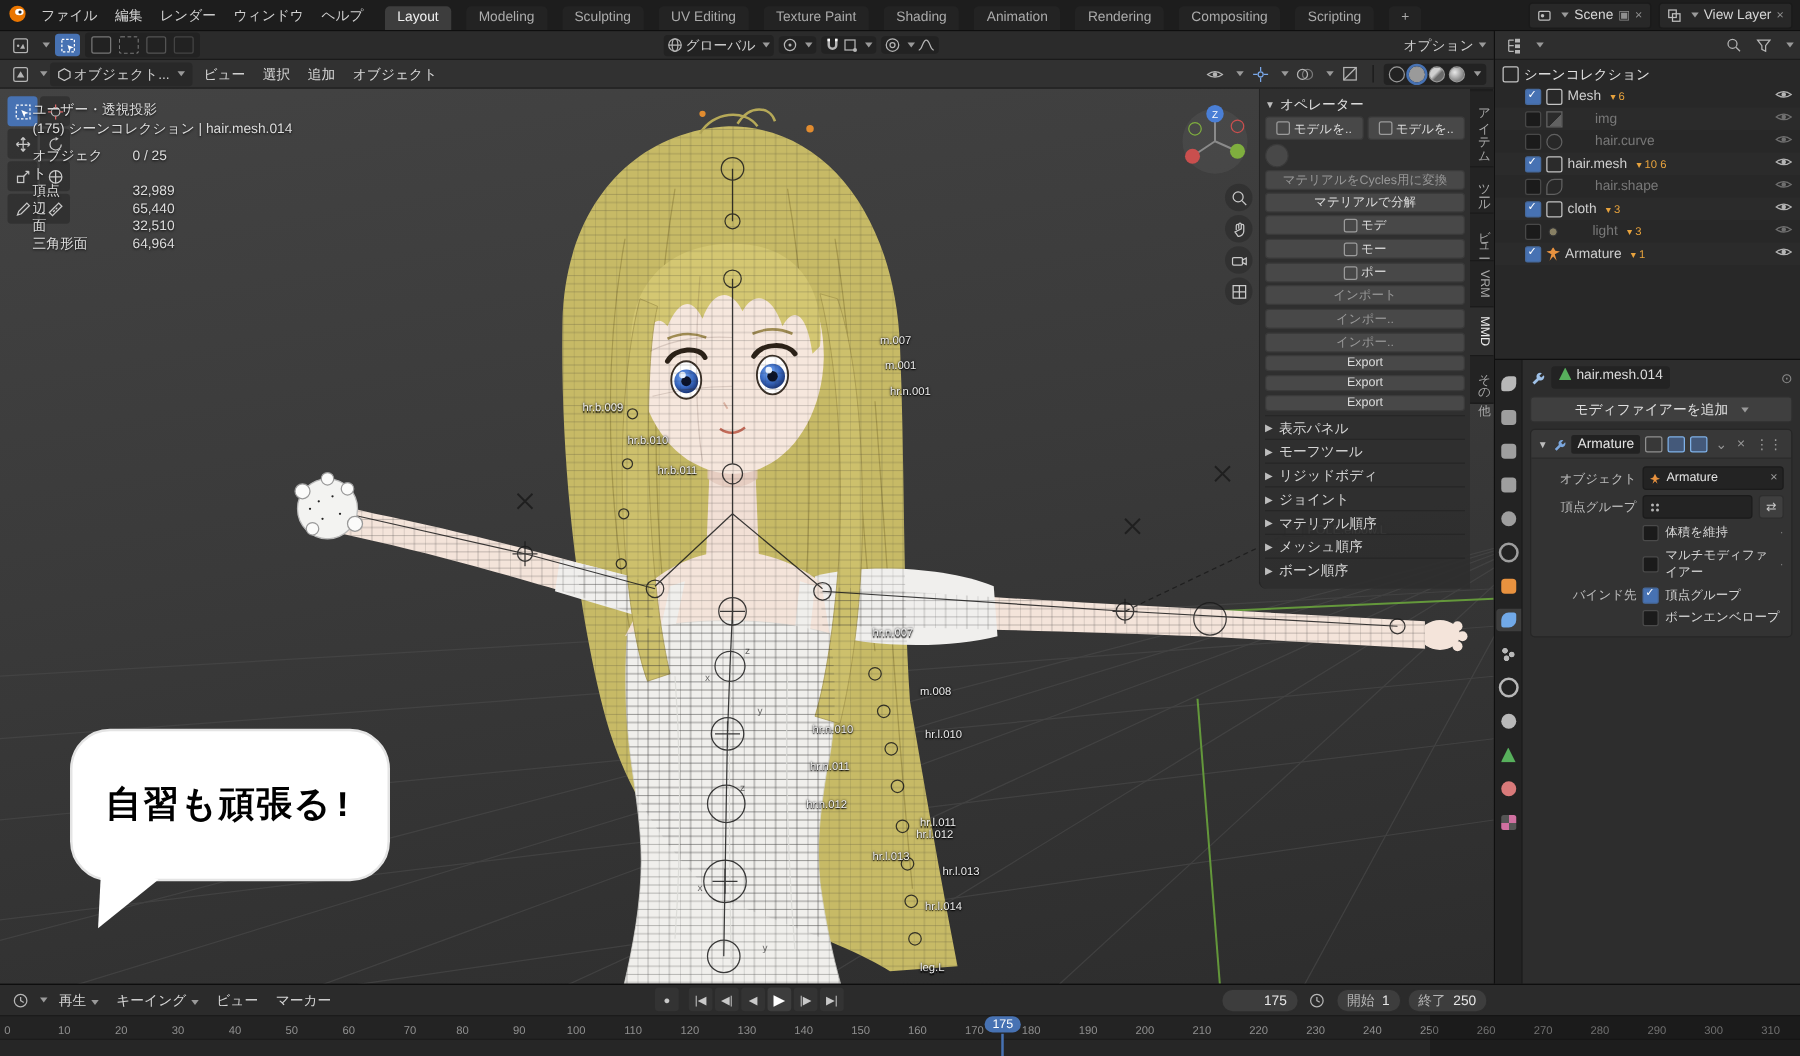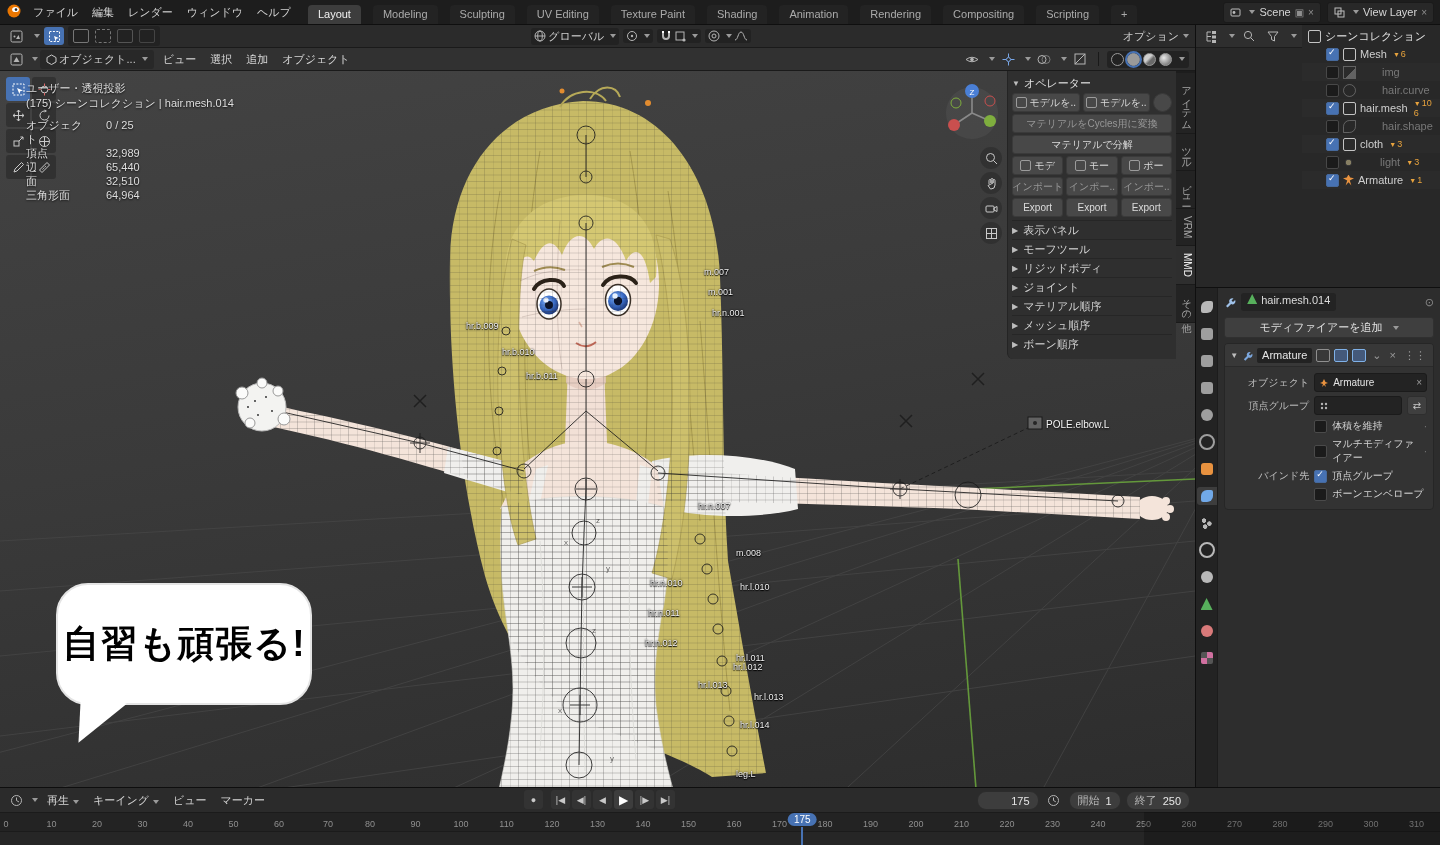--- a/index.html
+++ b/index.html
@@ -64,45 +64,45 @@
   
   #gizmo{position:absolute;left:940px;top:8px;width:64px;height:64px;}
   #navbtns{position:absolute;left:980px;top:76px;display:flex;flex-direction:column;gap:3px;}
   .nbtn{width:22px;height:22px;border-radius:50%;background:rgba(40,40,40,.55);display:flex;align-items:center;justify-content:center;}
 
   
   #npanel{position:absolute;right:19px;top:0;width:160px;background:#2ererem;}
   #npanel{background:#2e2e2ef2;border-left:1px solid #242424;border-bottom-left-radius:6px;padding:4px 4px 6px 4px;}
   .np-h{display:flex;align-items:center;gap:4px;color:#e2e2e2;height:16px;font-size:11px;}
   .tri{font-size:8px;color:#bdbdbd;}
-  .nbtnrow{display:flex;gap:3px;margin:2px 0;}
+  .nbtnrow{display:flex;gap:3px;margin:2px 0;flex-direction:column;}
   .npb{flex:1;display:flex;align-items:center;justify-content:center;gap:3px;background:#484848;border:1px solid #3a3a3a;border-radius:3px;height:17px;color:#dcdcdc;font-size:10px;overflow:hidden;white-space:nowrap;}
   .npb.dimt{color:#979797;}
   .roundb{width:17px;height:17px;border-radius:50%;background:#484848;border:1px solid #3a3a3a;flex:none;}
   .npsec{display:flex;align-items:center;gap:5px;height:18px;color:#d5d5d5;border-top:1px solid #262626;font-size:11px;}
   #npsecs{margin-top:3px;}
   .miniicon{width:9px;height:9px;border:1px solid #9b9b9b;border-radius:2px;flex:none;}
 
   
   #vtabs{position:absolute;right:0;top:0;width:19px;display:flex;flex-direction:column;background:#1d1d1d;border-bottom-left-radius:4px;padding-top:2px;}
   .vtab{writing-mode:vertical-rl;padding:7px 2px;color:#a8a8a8;font-size:10px;background:#232323;border-bottom:1px solid #1a1a1a;}
   .vtab.active{background:#2e2e2e;color:#ededed;}
 
   
   #labels{position:absolute;inset:0;pointer-events:none;}
   .blabel{position:absolute;font-size:9px;color:#efefef;text-shadow:0 0 2px #000,0 1px 1px #000;white-space:nowrap;}
   #pole-label{position:absolute;font-size:10px;color:#f4f4f4;text-shadow:0 1px 2px #000;}
 
   
   #bubble{position:absolute;left:56px;top:512px;width:252px;height:118px;background:#fff;border:2px solid #e4e4e4;border-radius:32px;display:flex;align-items:center;justify-content:center;}
   #bubble:after{content:"";position:absolute;left:14px;bottom:-44px;width:0;height:0;border-left:14px solid transparent;border-right:34px solid transparent;border-top:52px solid #fff;transform:rotate(18deg);}
-  #bubble .btxt{font-size:37px;font-weight:bold;color:#000;letter-spacing:1px;}
-
-  
-  #outliner{height:262px;background:#282828;border-bottom:1px solid #0f0f0f;display:flex;flex-direction:row;}
+  #bubble .btxt{font-size:29px;font-weight:bold;color:#000;letter-spacing:1px;font-family:Liberation Mono, monospace;}
+
+  
+  #outliner{height:262px;background:#282828;border-bottom:1px solid #0f0f0f;display:flex;flex-direction:column;}
   #ol-header{height:22px;background:#2e2e2e;border-bottom:1px solid #1c1c1c;display:flex;align-items:center;padding:0 5px;gap:4px;}
   #ol-header .right{margin-left:auto;display:flex;gap:4px;align-items:center;}
   #ol-rows{padding-top:2px;}
   .orow{display:flex;align-items:center;height:18px;padding:0 6px 0 24px;gap:4px;color:#cfcfcf;}
   .orow:nth-child(even){background:#2b2b2b;}
   .orow.root{padding-left:6px;color:#e3e3e3;}
   .ochk{width:11px;height:11px;background:#1b1b1b;border:1px solid #484848;border-radius:2px;flex:none;position:relative;}
   .orow.checked .ochk{background:#4772b3;border-color:#46699c;}
   .orow.checked .ochk:after{content:"✓";position:absolute;left:1px;top:-2px;font-size:9px;color:#fff;}
   .oicon{width:11px;height:11px;flex:none;}

